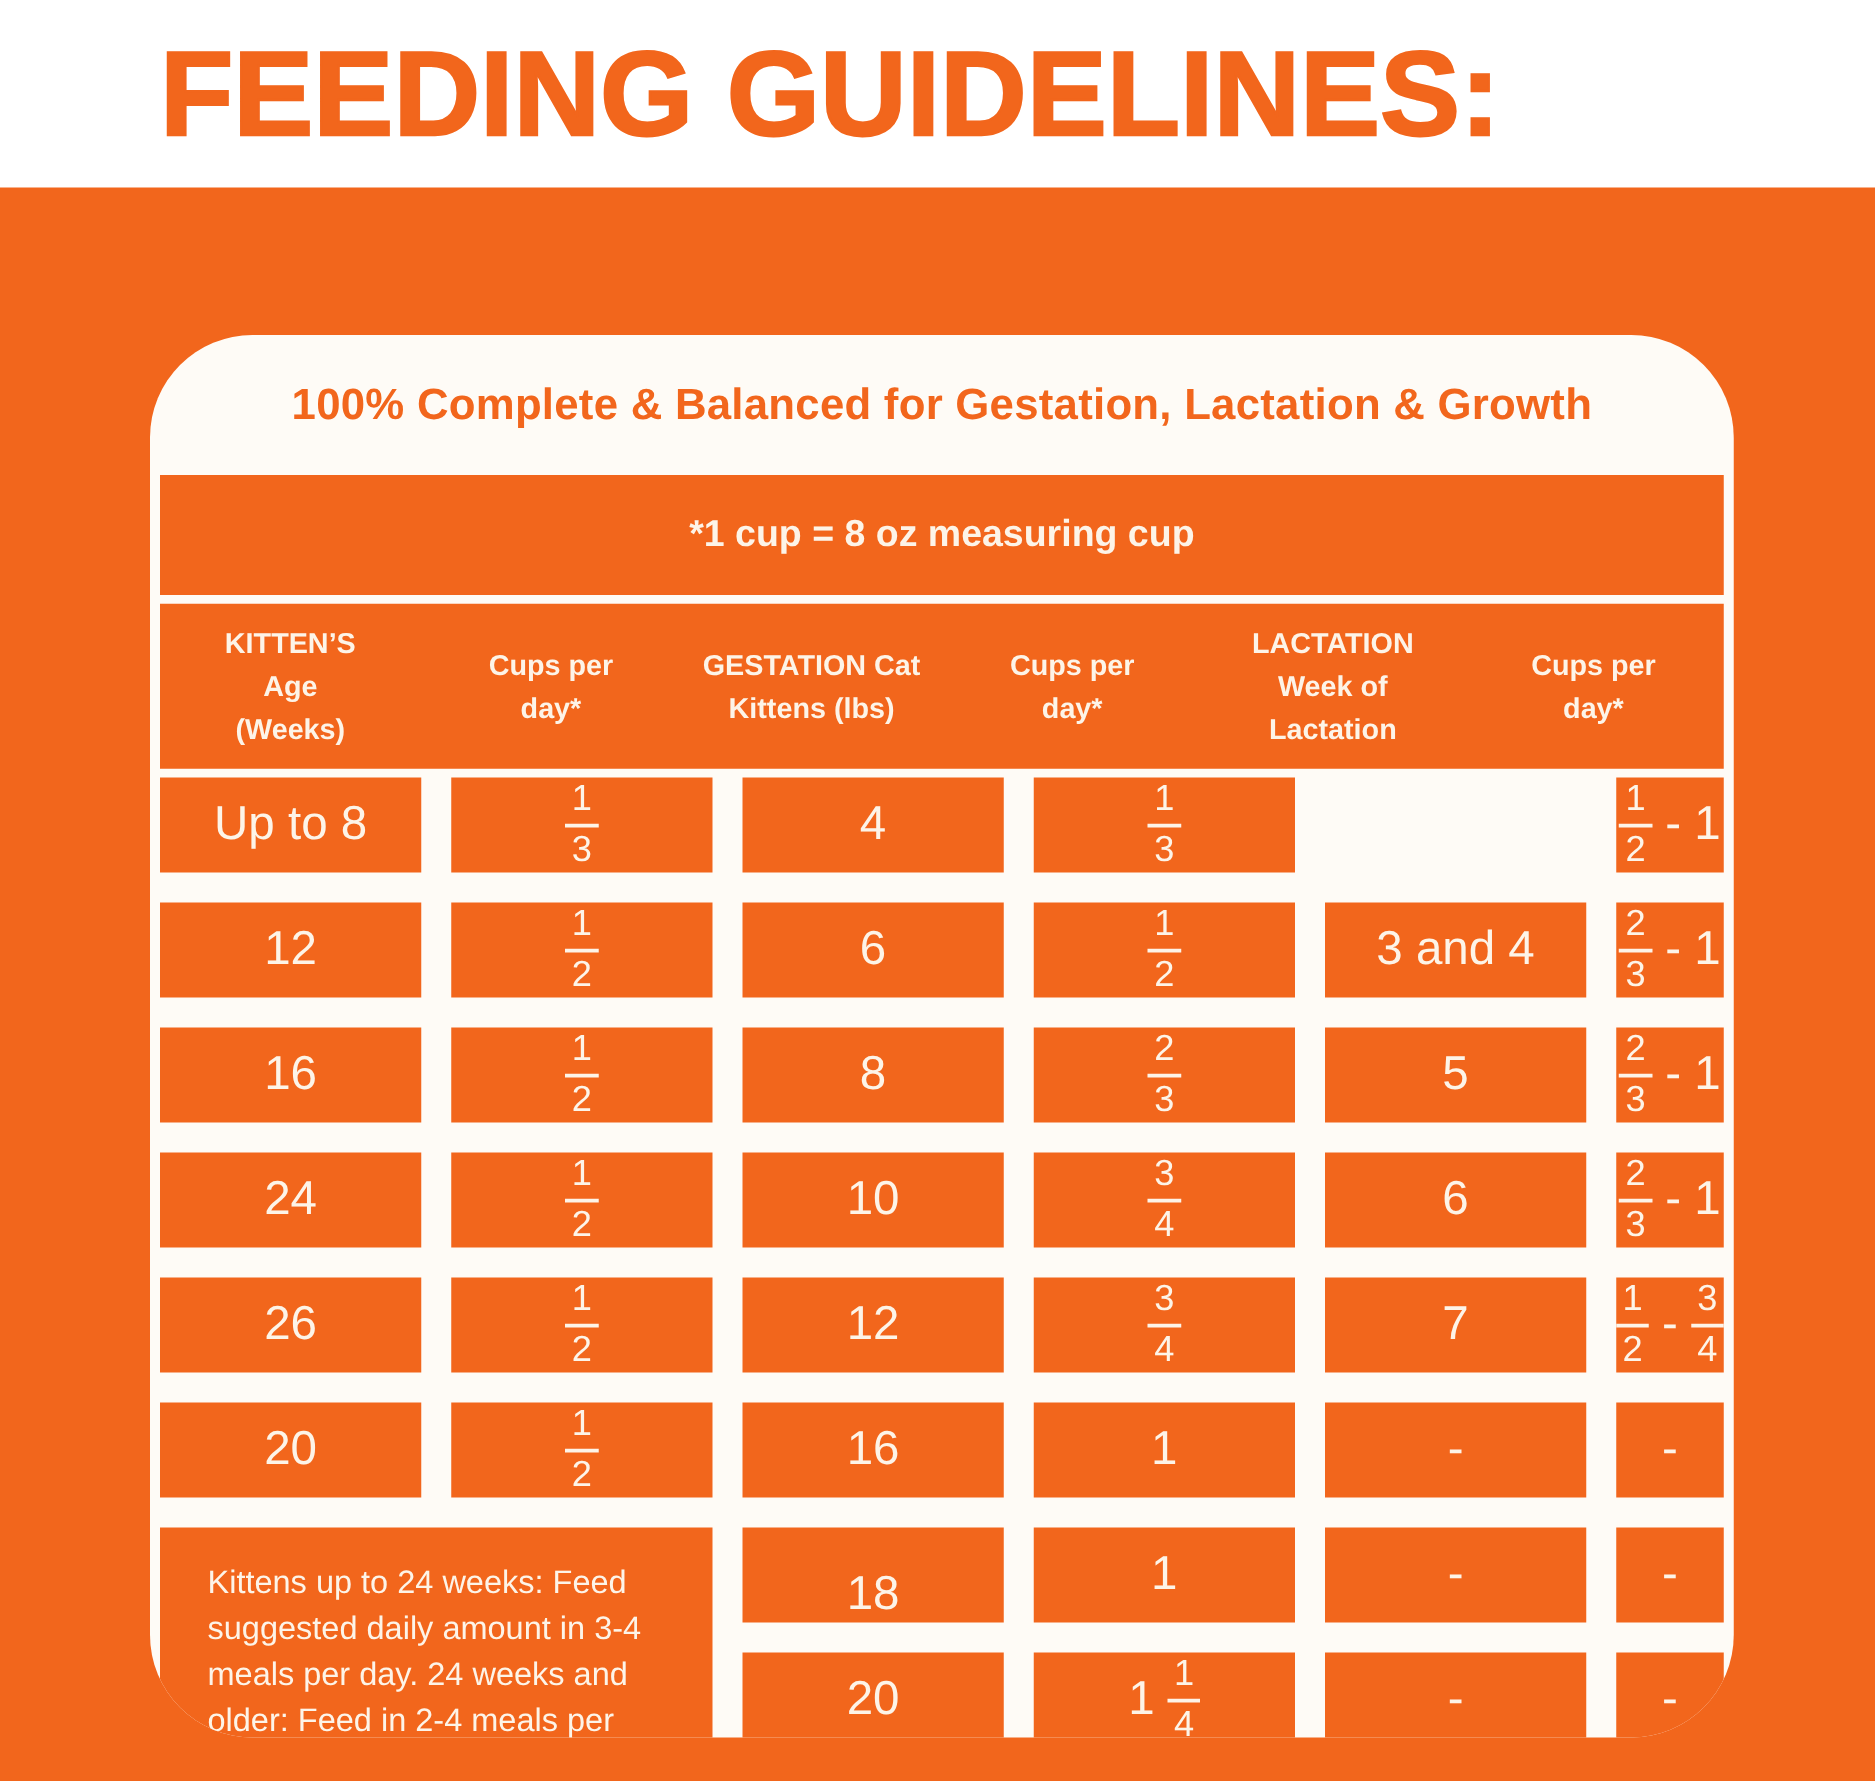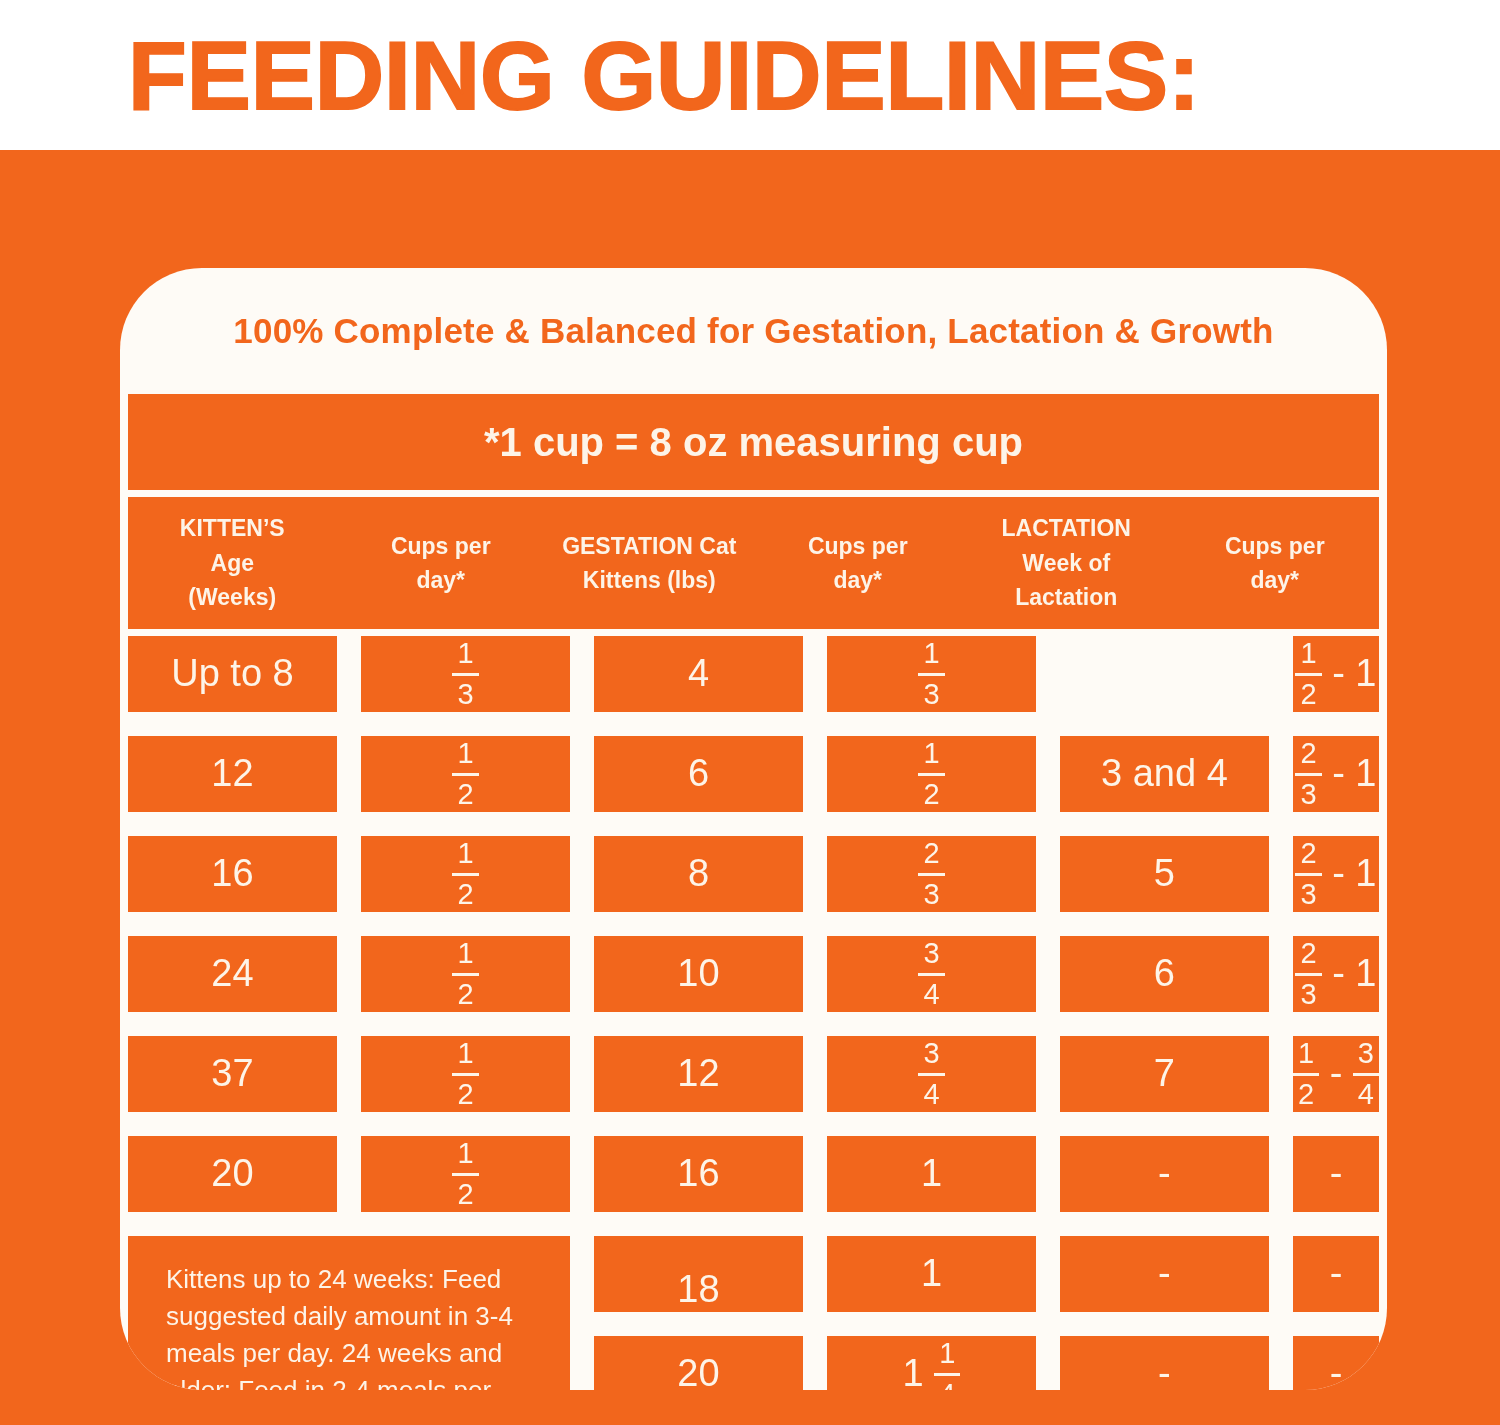--- a/index.html
+++ b/index.html
@@ -26,30 +26,30 @@
   .page-body{
     position:absolute;left:0;top:150px;right:0;bottom:0;
     background:var(--orange);
   }
   
   .card{
     position:absolute;left:120px;top:118px;width:1267px;height:1122px;
     background:var(--card);border-radius:82px;overflow:hidden;
     padding:0 8px 14px 8px;
   }
-  .card-heading-wrap{height:126px;display:flex;align-items:center;justify-content:center;}
+  .card-heading-wrap{height:112px;display:flex;align-items:center;justify-content:center;}
   .card-heading{
     color:var(--orange);font-size:35px;font-weight:700;letter-spacing:.2px;
     text-align:center;
   }
   
   .subheader{
     height:96px;margin-bottom:7px;background:var(--orange);
     display:flex;align-items:center;color:var(--cream);
-    font-size:40px;font-weight:700;
+    font-size:30px;font-weight:700;
   }
   .subheader .half{flex:1 1 50%;display:flex;justify-content:center;align-items:center;}
   
   .header-band{
     height:132px;margin-bottom:7px;background:var(--orange);
     display:grid;grid-template-columns:repeat(6,1fr);
   }
   .col-header{
     display:flex;align-items:center;justify-content:center;text-align:center;
     color:var(--cream);font-size:23px;font-weight:700;line-height:1.5;
@@ -220,21 +220,21 @@
             <span class="txt">6</span>
           </div>
           <div class="cell" style="grid-area: 4 / 6;">
             <span class="frac">
               <span class="num">2</span>
               <span class="den">3</span>
             </span>
             <span class="txt"> - 1</span>
           </div>
           <div class="cell" style="grid-area: 5 / 1;">
-            <span class="txt">37</span>
+            <span class="txt">26</span>
           </div>
           <div class="cell" style="grid-area: 5 / 2;">
             <span class="frac">
               <span class="num">1</span>
               <span class="den">2</span>
             </span>
           </div>
           <div class="cell" style="grid-area: 5 / 3;">
             <span class="txt">12</span>
           </div>

